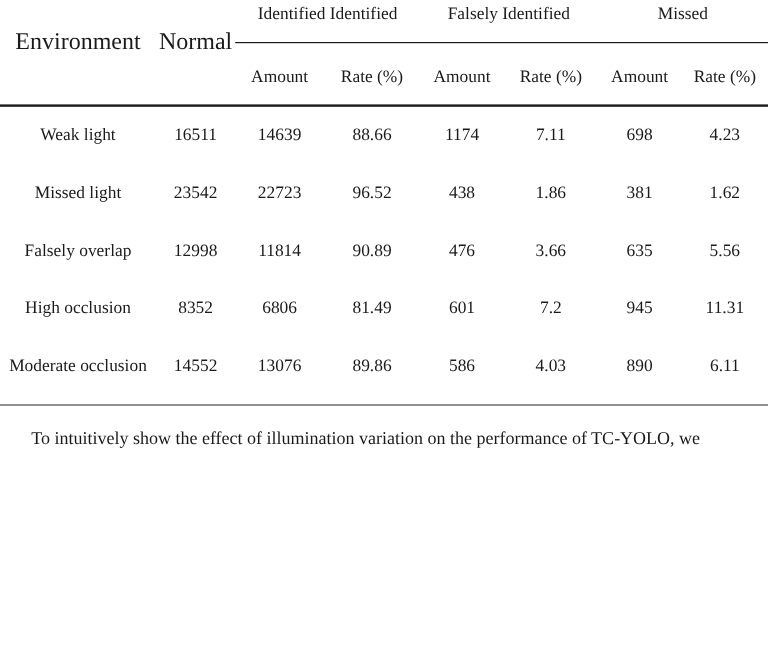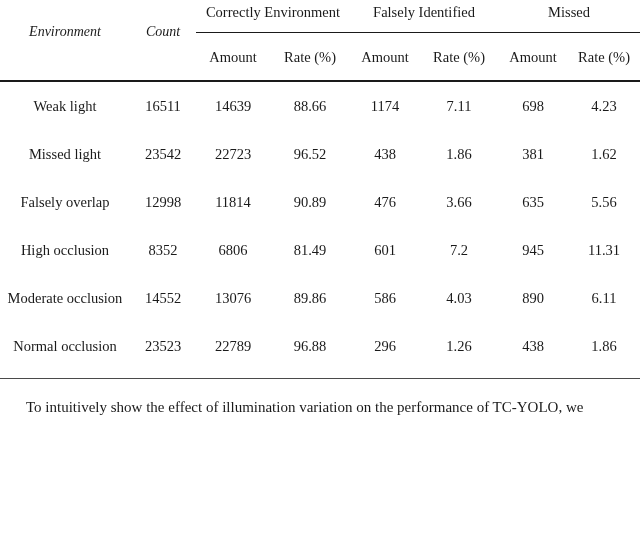--- a/index.html
+++ b/index.html
@@ -61,22 +61,21 @@
     height: 14px;
     padding: 0;
   }
   .spanrule {
     height: 1px;
     background: #1a1a1a;
     width: 100%;
   }
 
   .stub-cell {
-    font-size: 14px;
-    font-style: italic;
+    font-size: 20px;
   }
 
   .sub-head td {
     height: 34px;
     font-size: 14.5px;
     vertical-align: middle;
   }
 
   
   .rule-thick {
@@ -130,28 +129,28 @@
         <col class="col-fr">
         <col class="col-ma">
         <col class="col-mr">
       </colgroup>
 
       <thead>
 
         <tr class="group-head">
           <td></td>
           <td></td>
-          <td colspan="2">Correctly Environment</td>
+          <td colspan="2">Identified Identified</td>
           <td colspan="2">Falsely Identified</td>
           <td colspan="2">Missed</td>
         </tr>
 
         <tr class="spanrule-row">
           <td class="stub-cell">Environment</td>
-          <td class="stub-cell">Count</td>
+          <td class="stub-cell">Normal</td>
           <td colspan="6">
             <div class="spanrule"></div>
           </td>
         </tr>
 
         <tr class="sub-head">
           <td></td>
           <td></td>
           <td>Amount</td>
           <td>Rate (%)</td>
@@ -213,30 +212,20 @@
           <tr>
             <td class="env-label">Moderate occlusion</td>
             <td>14552</td>
             <td>13076</td>
             <td>89.86</td>
             <td>586</td>
             <td>4.03</td>
             <td>890</td>
             <td>6.11</td>
           </tr>
-          <tr>
-            <td class="env-label">Normal occlusion</td>
-            <td>23523</td>
-            <td>22789</td>
-            <td>96.88</td>
-            <td>296</td>
-            <td>1.26</td>
-            <td>438</td>
-            <td>1.86</td>
-          </tr>
         </tbody>
 
       <tfoot>
         <tr class="rule-row">
           <td colspan="8">
             <div class="rule-gap-bottom"></div>
             <div class="rule-thin"></div>
           </td>
         </tr>
       </tfoot>

